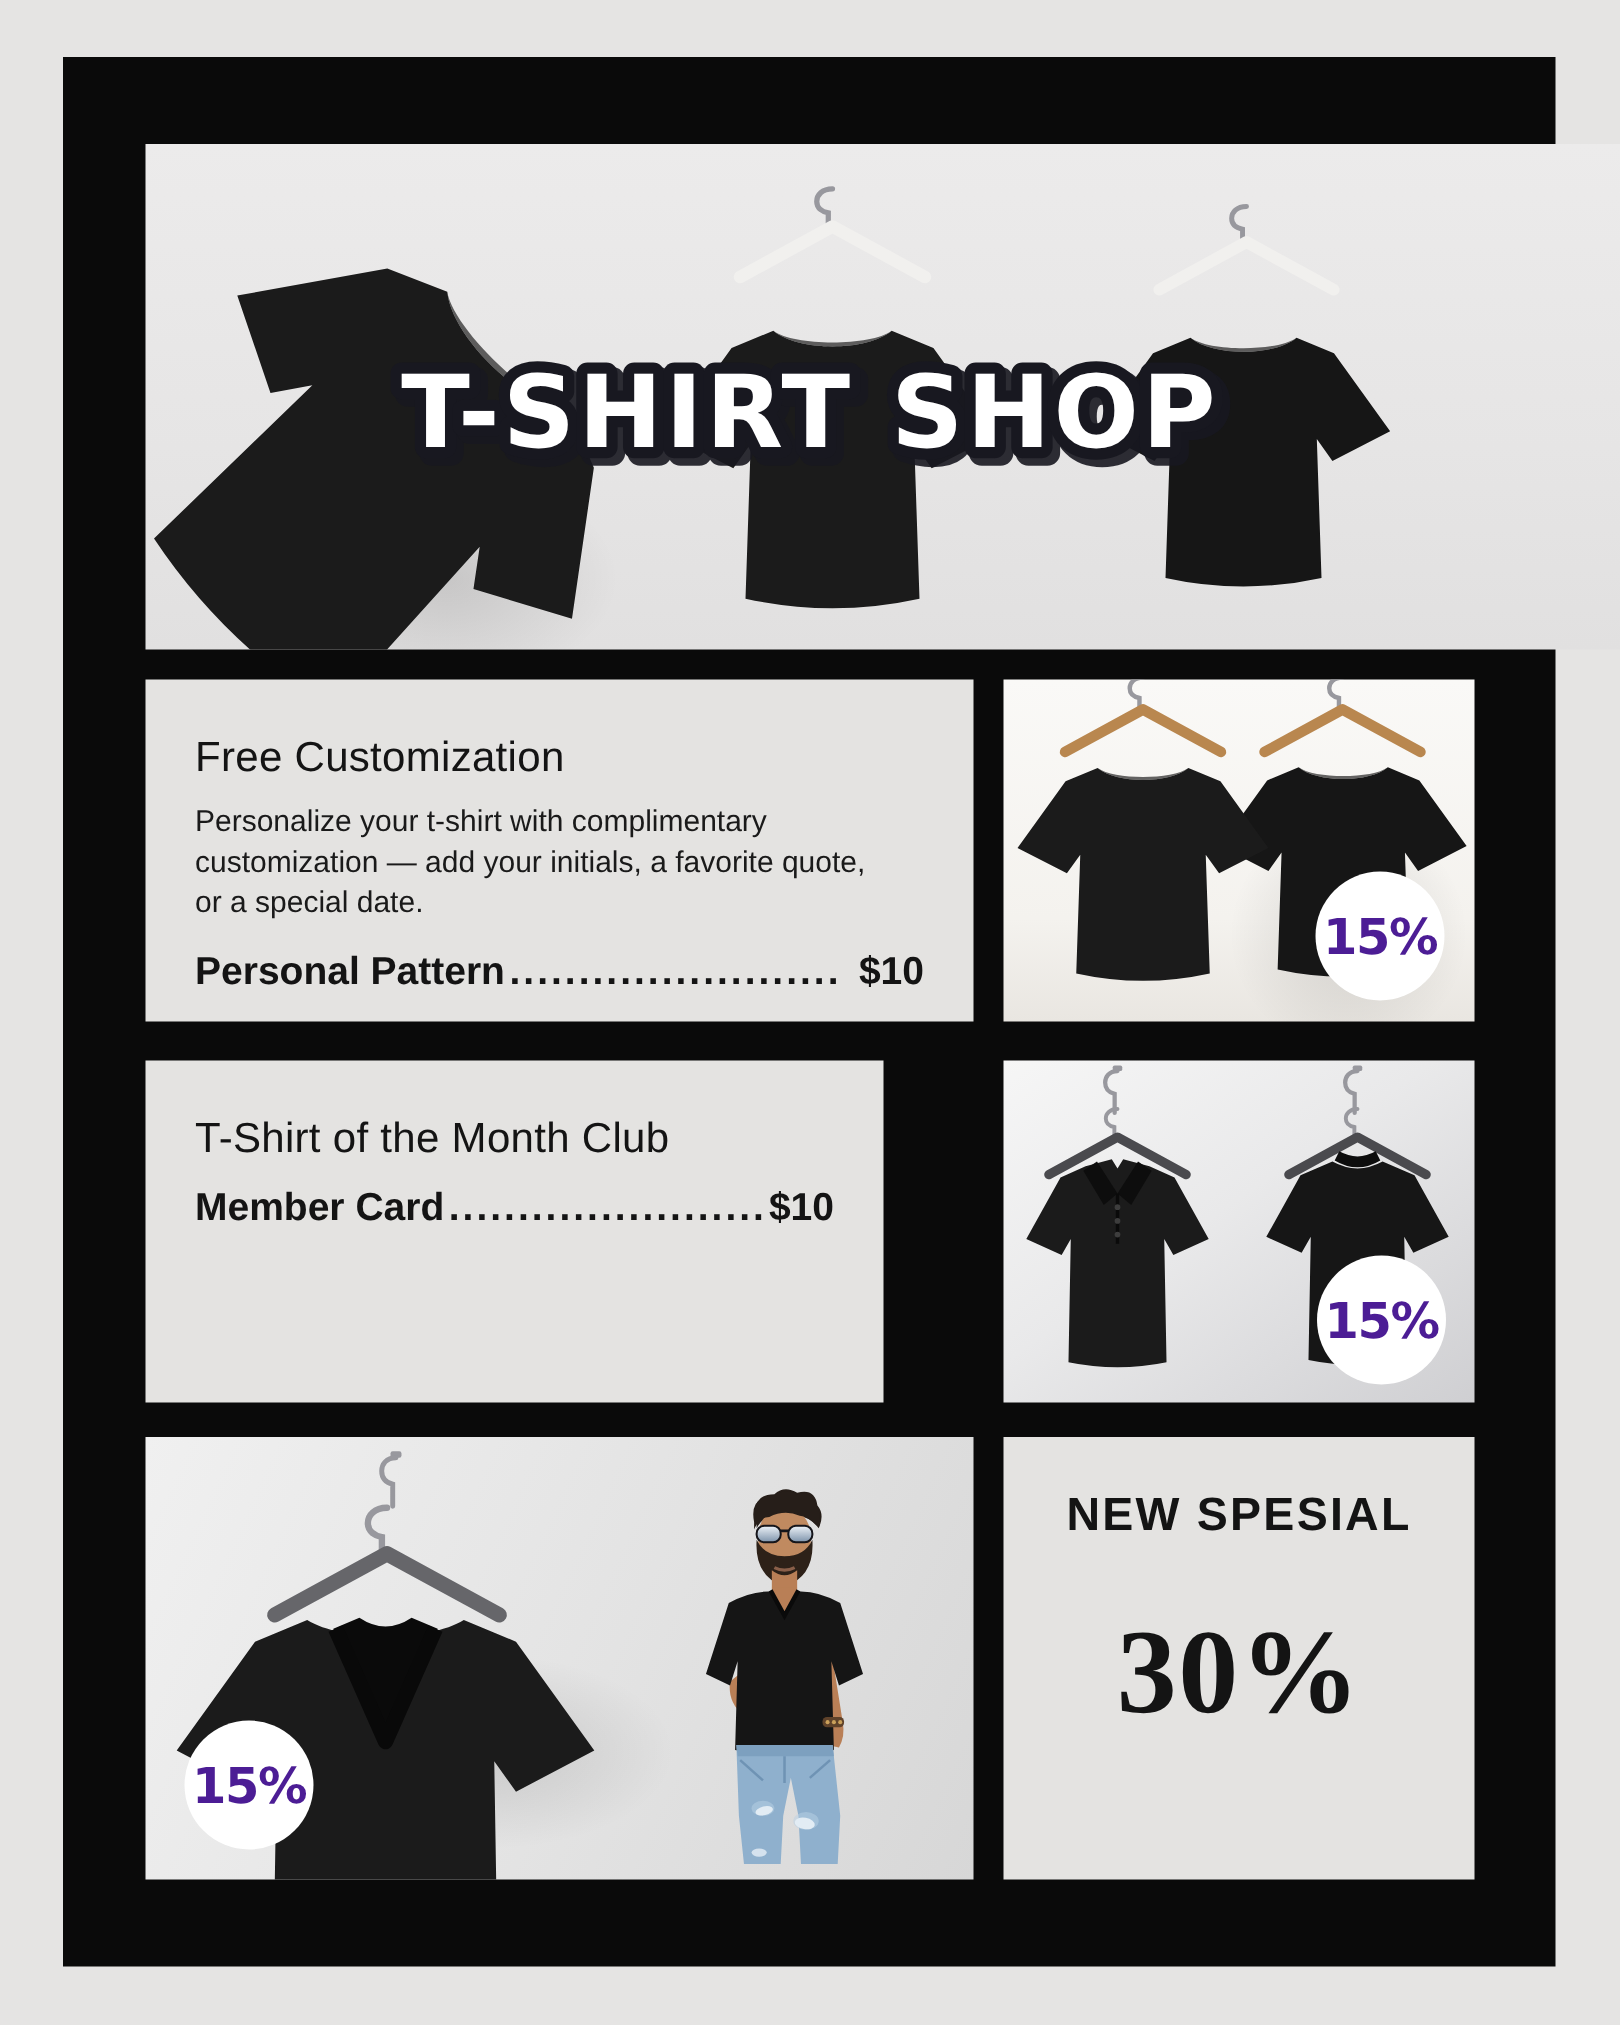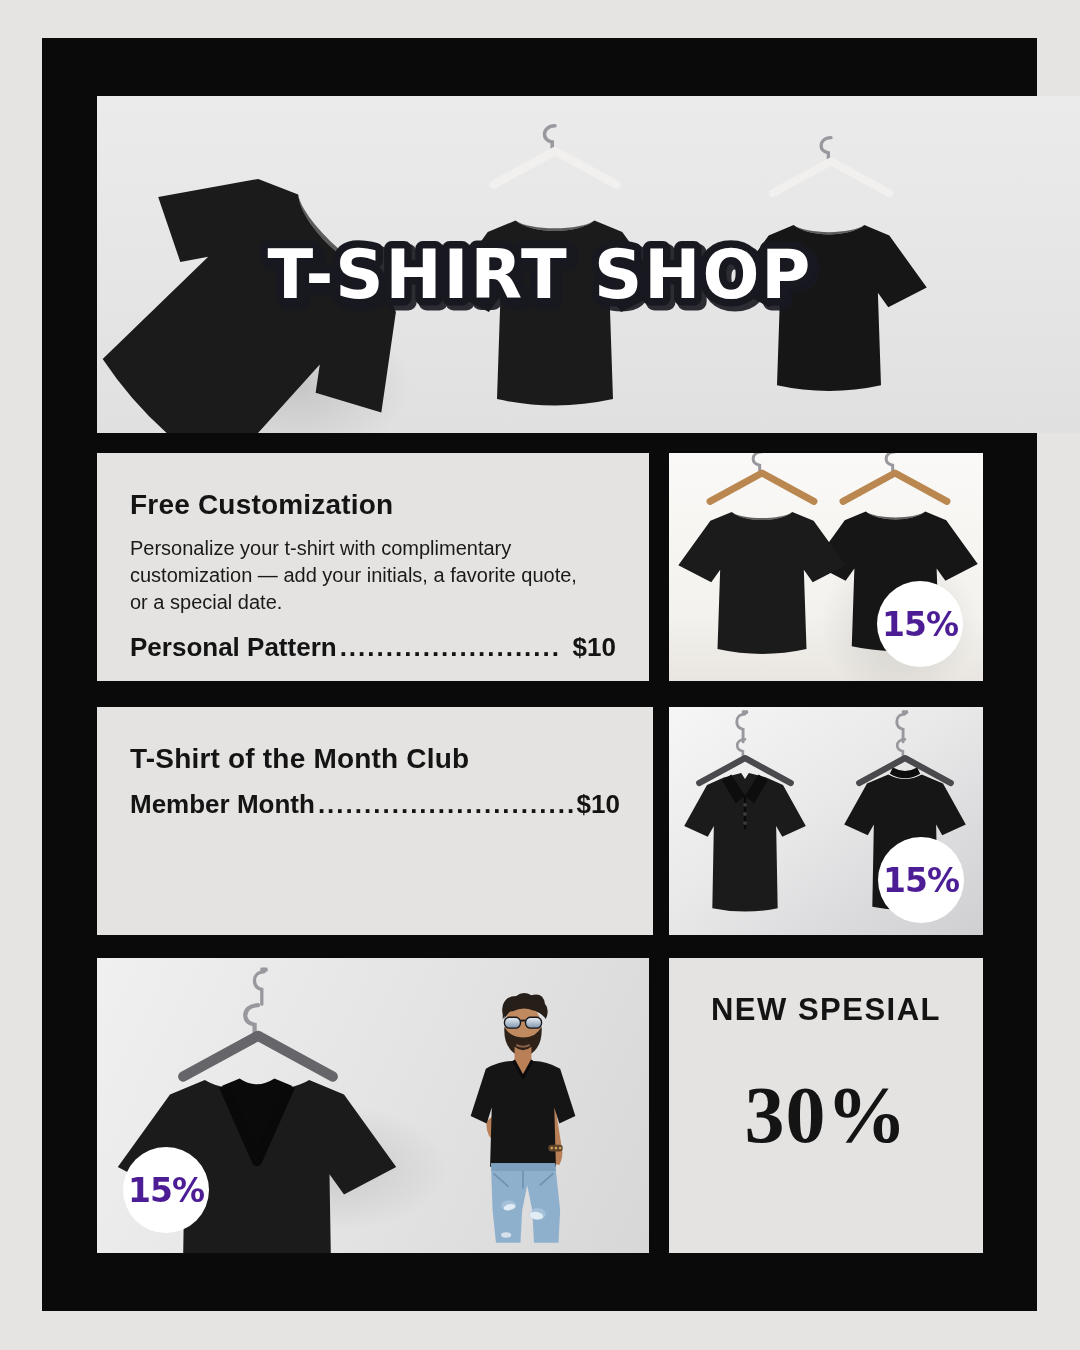--- a/index.html
+++ b/index.html
@@ -10,27 +10,27 @@
   }
   *{box-sizing:border-box;}
   html,body{margin:0;padding:0;background:var(--page-bg);}
   .canvas{position:relative;width:1080px;height:1350px;background:var(--page-bg);
     overflow:hidden;font-family:"Liberation Sans",sans-serif;color:var(--text);}
   .frame{position:absolute;left:42px;top:38px;width:995px;height:1273px;background:var(--frame);}
   .panel{position:absolute;overflow:hidden;}
   .banner{left:97px;top:96px;width:988px;height:337px;background:linear-gradient(180deg,#ecebeb 0%,#e6e5e5 60%,#e1e0e0 100%);}
   .text-card{background:var(--card-bg);padding:36px 33px 0 33px;}
   .card-l2{left:97px;top:453px;width:552px;height:228px;}
-  .card-l3{left:97px;top:707px;width:556px;height:228px;}
+  .card-l3{left:97px;top:707px;width:492px;height:228px;}
   .img-r2{left:669px;top:453px;width:314px;height:228px;background:linear-gradient(180deg,#faf9f7 0%,#f4f2ee 70%,#e9e6e1 100%);}
   .img-r3{left:669px;top:707px;width:314px;height:228px;background:linear-gradient(145deg,#f6f6f6 0%,#e9e9ea 45%,#cfcfd2 100%);}
   .img-l4{left:97px;top:958px;width:552px;height:295px;background:linear-gradient(115deg,#f0f0f0 0%,#e3e3e3 55%,#d7d7d7 100%);}
   .card-r4{left:669px;top:958px;width:314px;height:295px;background:var(--card-bg);padding:30px 10px 0 10px;text-align:center;}
 
-  .card-title{font-weight:bold;font-size:28px;letter-spacing:.2px;margin:0 0 14px 0;}
+  .card-title{font-weight:normal;font-size:28px;letter-spacing:.2px;margin:0 0 14px 0;}
   .card-body{font-size:20px;line-height:27px;white-space:pre-line;margin:0 0 16px 0;color:#1a1a1a;}
   .price-row{display:flex;align-items:flex-end;font-weight:bold;font-size:26px;margin-top:2px;}
   .price-row .dots{flex:1;overflow:hidden;white-space:nowrap;letter-spacing:2px;margin:0 3px;}
 
   .nm-line{font-weight:bold;font-size:31px;letter-spacing:1.5px;line-height:44px;}
   .nm-percent{font-family:Liberation Serif, serif;font-weight:bold;font-size:80px;letter-spacing:1px;margin-top:38px;}
 
   .badge{position:absolute;width:86px;height:86px;border-radius:50%;background:var(--badge-bg);
     display:flex;align-items:center;justify-content:center;
     font-family:"DejaVu Sans",sans-serif;font-weight:bold;font-size:33px;letter-spacing:-1px;color:#4c1d95;}
@@ -174,21 +174,21 @@
     </svg>
     <svg class="art" style="left:4px;top:34px;width:178px;height:178px;" viewBox="0 0 200 200">
       <use href="#tee" class="shirt-black"></use>
     </svg>
     <div class="badge" style="left:208px;top:128px;">15%</div>
   </div>
 
   <div class="panel text-card card-l3">
     <h2 class="card-title">T-Shirt of the Month Club</h2>
     <div class="price-row">
-      <span>Member Month</span>
+      <span>Member Card</span>
       <span class="dots">...............................</span>
       <span>$10</span>
     </div>
   </div>
 
   <div class="panel img-r3">
     <svg class="art" style="left:63px;top:2px;width:26px;height:38px;" viewBox="0 0 40 60">
         <use href="#hook"></use>
       </svg>
     <svg class="art" style="left:223px;top:2px;width:26px;height:38px;" viewBox="0 0 40 60">

